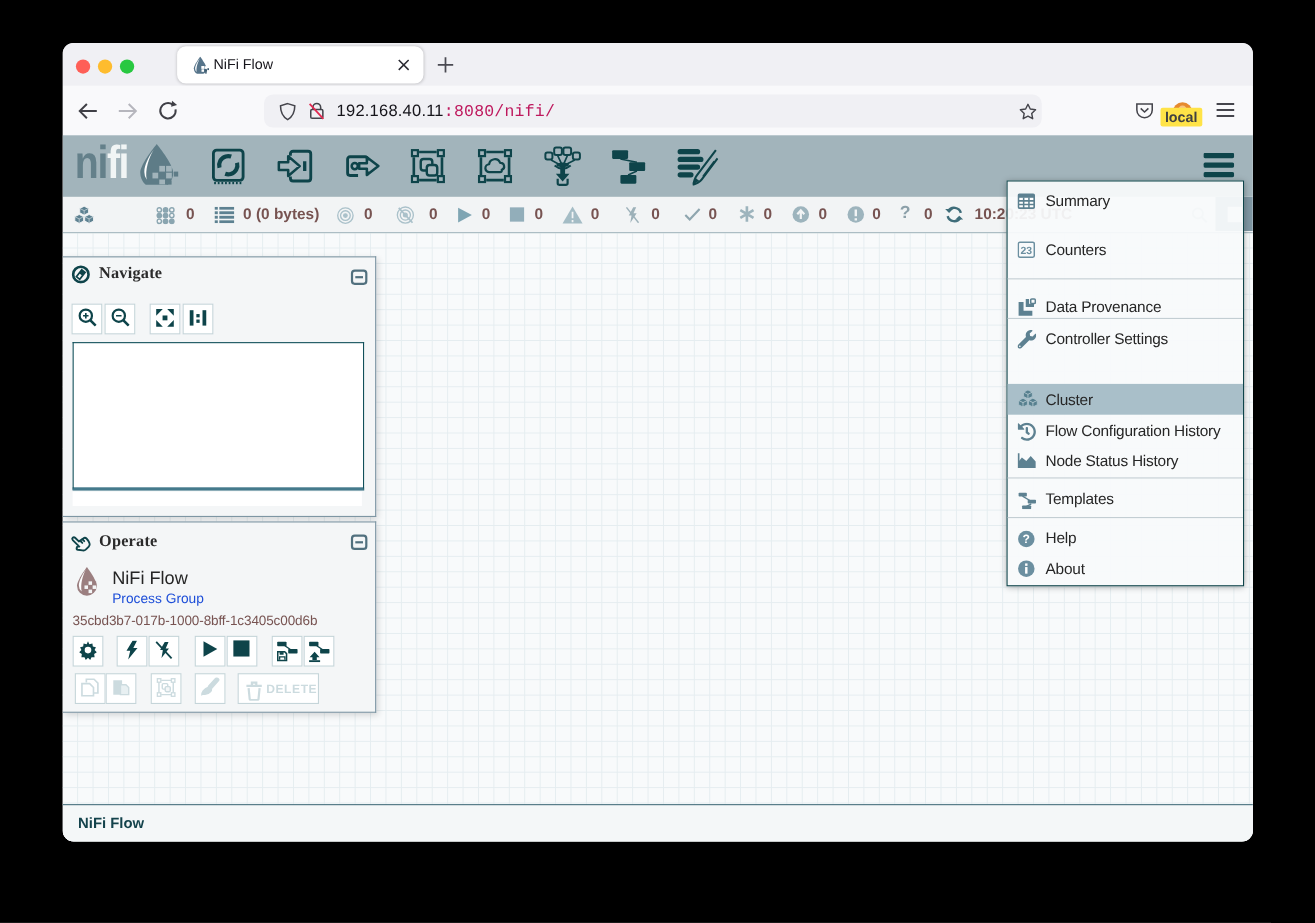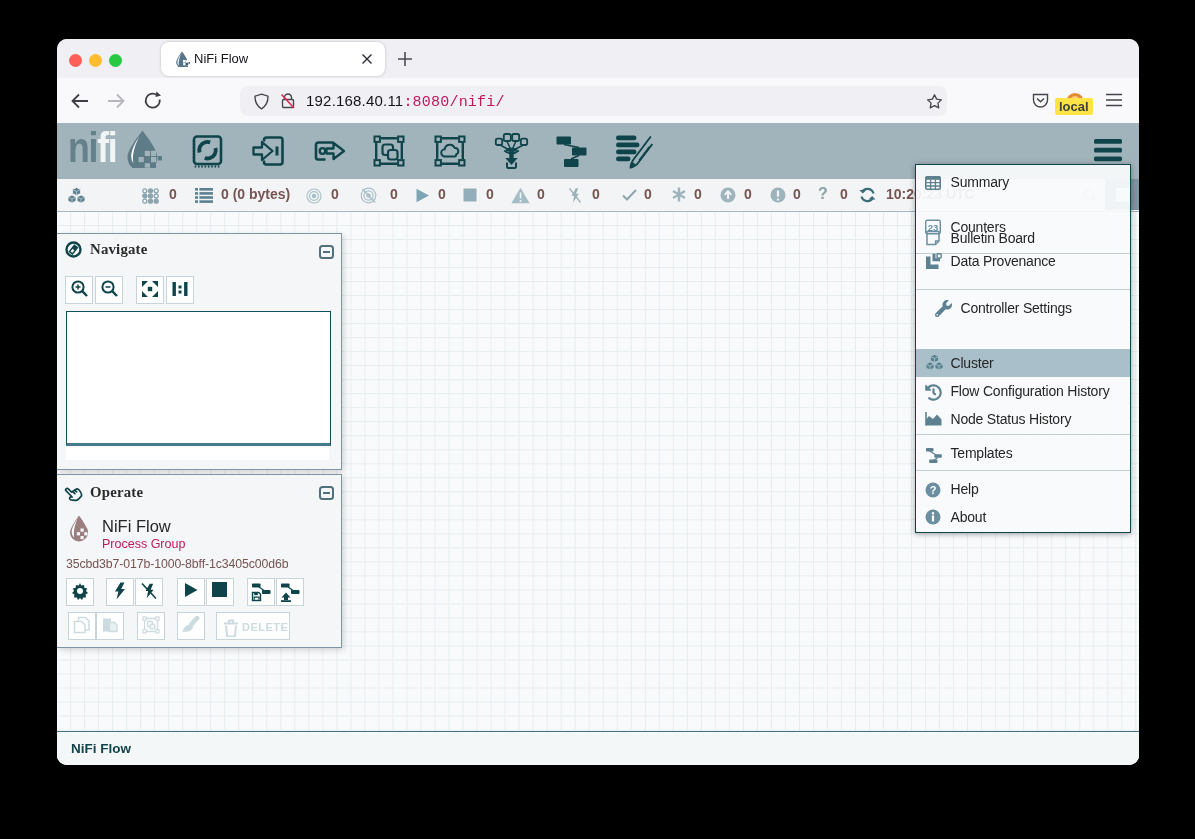--- a/index.html
+++ b/index.html
@@ -396,21 +396,21 @@
         <path d="M11 2.8 C7.5 8 4.7 13.5 4.7 17.2 A7.4 7.4 0 0 0 7.2 22.8 C6.1 16 8 9 11 2.8 Z" fill="#fdfdfd"></path>
         <g fill="#f4f6f7">
           <rect x="13.5" y="13.5" width="3.2" height="3.2"></rect>
             <rect x="17.2" y="13.5" width="3.2" height="3.2" fill="#9b7f80"></rect>
           <rect x="9.8" y="17.2" width="3.2" height="3.2"></rect>
             <rect x="17.2" y="17.2" width="3.2" height="3.2"></rect>
           <rect x="13.5" y="21" width="3.2" height="3.2"></rect>
         </g>
       </svg>
       <div style="position:absolute;left:45px;top:42px;font-size:16.5px;color:#262626;">NiFi Flow</div>
-      <div style="position:absolute;left:45px;top:61.5px;font-size:12.5px;color:#be185d;">Process Group</div>
+      <div style="position:absolute;left:45px;top:61.5px;font-size:12.5px;color:#1d4ed8;">Process Group</div>
       <div style="position:absolute;left:9px;top:82px;font-size:12.3px;color:#775351;letter-spacing:-0.1px;">35cbd3b7-017b-1000-8bff-1c3405c00d6b</div>
       <div class="sqbtn" style="left:9px;top:103px;">
         <svg width="18" height="18" viewBox="0 0 18 18">
             <path d="M9 1 l1.2 2.6 2.8 -0.6 0.4 2.8 2.8 0.6 -1.2 2.6 2 2 -2.4 1.6 0.4 2.8 -2.8 0 -1.2 2.6 -2 -2 -2 2 -1.2 -2.6 -2.8 0 0.4 -2.8 -2.4 -1.6 2 -2 -1.2 -2.6 2.8 -0.6 0.4 -2.8 2.8 0.6 Z" fill="#0e444a"></path>
             <circle cx="9" cy="9" r="3" fill="#fff"></circle>
           </svg>
       </div>
       <div class="sqbtn" style="left:49px;top:103px;">
         <svg width="14" height="18" viewBox="0 0 14 18">
             <path d="M7.5 0.5 L2 9.5 h3.4 L3.5 17.5 L12 7 H8.2 L11.5 0.5 Z" fill="#0e444a"></path>
@@ -496,38 +496,31 @@
         </svg>
         <div class="mtxt">Summary</div>
       </div>
       <div class="mi" style="top:48px;padding-left:20px;">
         <svg width="16" height="16" viewBox="0 0 16 16">
           <rect x="0.7" y="1.2" width="14.6" height="13.6" rx="1.5" fill="none" stroke="#6b8fa0" stroke-width="1.4"></rect>
           <text x="8" y="11.6" font-size="9.5" font-weight="bold" fill="#6b8fa0" text-anchor="middle" font-family="Liberation Sans">23</text>
         </svg>
         <div class="mtxt">Counters</div>
       </div>
-      <div class="mi" style="top:59px;">
-        <svg width="16" height="16" viewBox="0 0 16 16">
-          <path d="M2 1.5 h12 v9.5 l-3.5 3.5 h-8.5 Z" fill="none" stroke="#6b8fa0" stroke-width="1.5"></path>
-          <path d="M10.5 14.5 v-3.5 h3.5" fill="none" stroke="#6b8fa0" stroke-width="1.3"></path>
-        </svg>
-        <div class="mtxt">Bulletin Board</div>
-      </div>
       <div class="msep" style="top:88px;"></div>
-      <div class="mi" style="top:82px;">
+      <div class="mi" style="top:100px;">
         <svg width="17" height="17" viewBox="0 0 17 17">
           <path d="M1 3.5 V16 H13.5 V11.5 H5.5 V3.5 Z" fill="#5d8191"></path>
           <path d="M7.5 0.8 V8.2 H15 V5.2 H10.5 V0.8 Z" fill="#5d8191"></path>
           <rect x="12" y="0.8" width="4.2" height="4.2" rx="1" fill="#f8fafb" stroke="#5d8191" stroke-width="1.4"></rect>
         </svg>
         <div class="mtxt">Data Provenance</div>
       </div>
       <div class="msep" style="top:124px;"></div>
-      <div class="mi" style="top:129px;margin-left:10px;">
+      <div class="mi" style="top:129px;">
         <svg width="17" height="17" viewBox="0 0 512 512">
           <path fill="#5d8191" d="M507.73 109.1c-2.24-9.03-13.54-12.09-20.12-5.51l-74.36 74.36-67.88-11.31-11.31-67.88 74.36-74.36c6.62-6.62 3.43-17.9-5.66-20.16-47.38-11.74-99.55.91-136.58 37.93-39.64 39.64-50.55 97.1-34.05 147.2L18.74 402.76c-24.99 24.99-24.99 65.51 0 90.5 24.99 24.99 65.51 24.99 90.5 0l213.21-213.21c50.12 16.71 107.47 5.68 147.37-34.22 37.07-37.07 49.7-89.32 37.91-136.73zM64 472c-13.25 0-24-10.75-24-24 0-13.26 10.75-24 24-24s24 10.74 24 24c0 13.25-10.75 24-24 24z"></path>
         </svg>
         <div class="mtxt">Controller Settings</div>
       </div>
       <div class="mi" style="top:184px;height:27.5px;background:#a9bfc9;">
         <svg width="19" height="17" viewBox="0 0 19 17" style="top:5px;">
           <g fill="#57808f" stroke="#a9bfc9" stroke-width="0.8">
             <path d="M9.5 0.5 l4 2 v4 l-4 2 l-4 -2 v-4 Z"></path>
             <path d="M5 8 l4 2 v4 l-4 2 l-4 -2 v-4 Z"></path>

